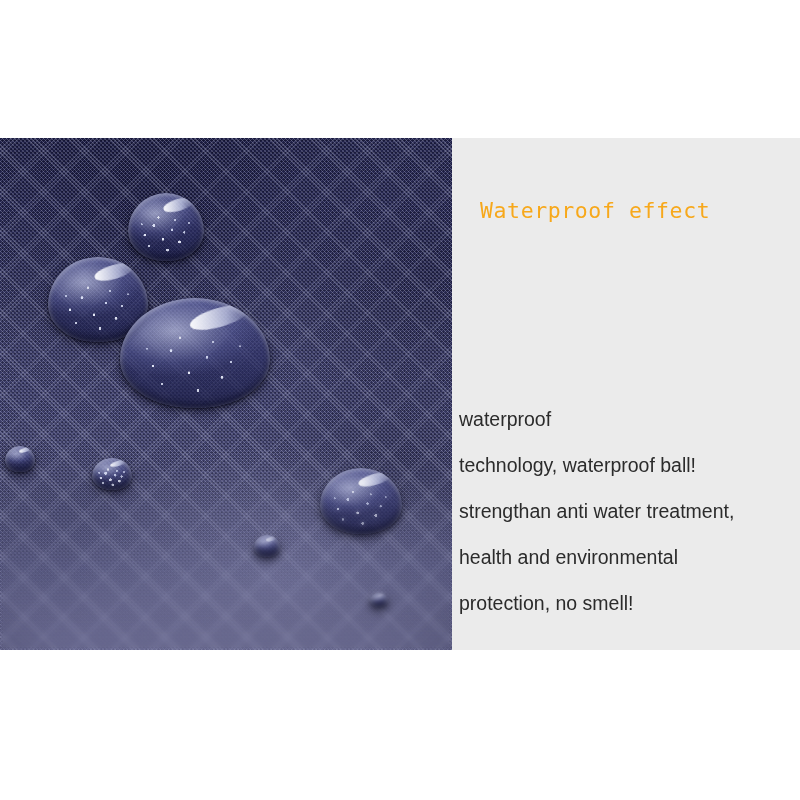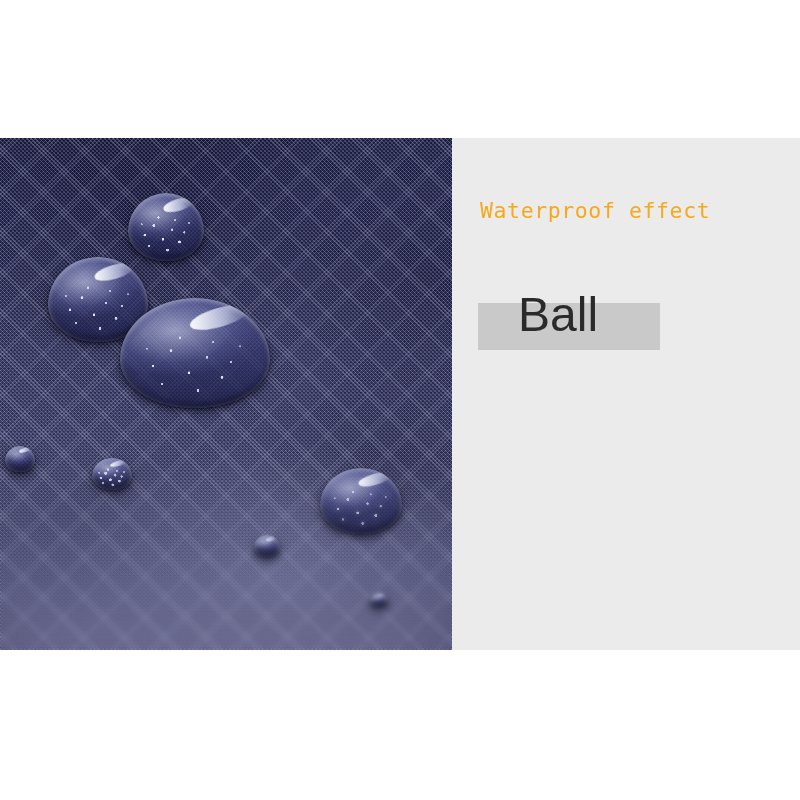--- a/index.html
+++ b/index.html
@@ -192,20 +192,23 @@
         <div class="drop nosparkle" style="left: 370px; top: 455px; width: 18px; height: 14px;"></div>
       </div>
     <div class="fab-blurmask"></div>
     <div class="fab-vig"></div>
   </div>
 
   <div id="panel">
 
     <div id="heading">Waterproof effect</div>
 
-    <div id="ball-wrap">
-      <div id="ball-hl"></div>
-      <div id="ball-text">Ball</div>
-    </div>
-
+
+    <div id="body-lines">
+        <div class="body-line">waterproof</div>
+        <div class="body-line">technology, waterproof ball!</div>
+        <div class="body-line">strengthan anti water treatment,</div>
+        <div class="body-line">health and environmental</div>
+        <div class="body-line">protection, no smell!</div>
+      </div>
 
   </div>
 </div>
 
 </body></html>

